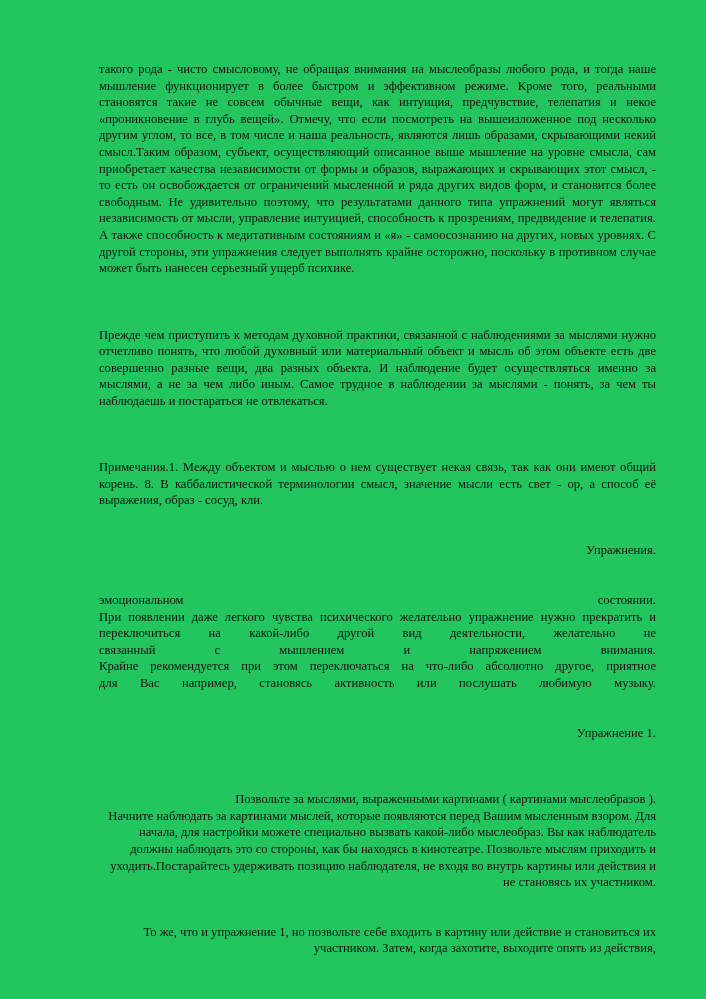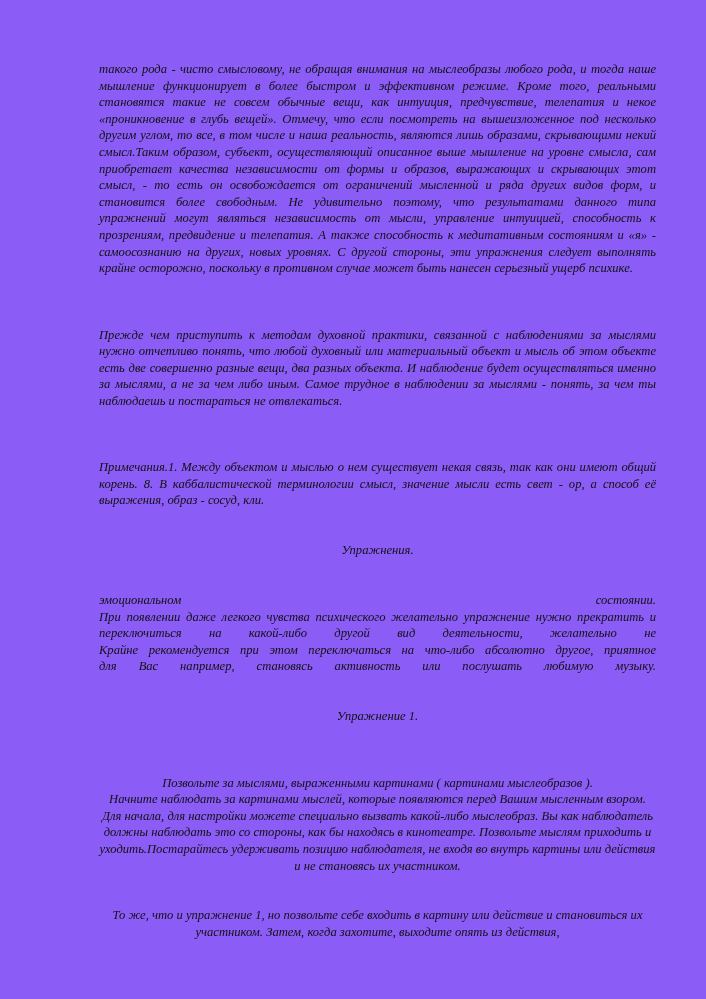--- a/index.html
+++ b/index.html
@@ -31,39 +31,39 @@
   .para {
     font-size: 12.6px;
     line-height: 16.6px;
     text-align: justify;
     text-justify: inter-word;
     margin: 0;
     color: #111111;
     hyphens: none;
   }
   .para.left {
-    text-align: center;
+    text-align: right;
   }
   
   .para.force-justify {
     text-align: justify;
   }
   .para.force-justify > .jline {
     display: block;
     text-align: justify;
     text-align-last: justify;
     white-space: normal;
   }
   .spacer-1 { height: 16.6px; }
   .spacer-2 { height: 33.2px; }
 </style>
 </head>
 <body style="background: rgb(255, 255, 255); color: rgb(17, 17, 17); width: 706px; height: 999px;">
 
-<div class="page" style="background: #8b5cf6; font-style: italic;">
+<div class="page" style="background: #22c55e;">
   <div class="doc-body">
 
     <p class="para">такого рода - чисто смысловому, не обращая внимания на мыслеобразы любого рода, и тогда наше мышление функционирует в более быстром и эффективном режиме. Кроме того, реальными становятся такие не совсем обычные вещи, как интуиция, предчувствие, телепатия и некое «проникновение в глубь вещей». Отмечу, что если посмотреть на вышеизложенное под несколько другим углом, то все, в том числе и наша реальность, являются лишь образами, скрывающими некий смысл.Таким образом, субъект, осуществляющий описанное выше мышление на уровне смысла, сам приобретает качества независимости от формы и образов, выражающих и скрывающих этот смысл, - то есть он освобождается от ограничений мысленной и ряда других видов форм, и становится более свободным. Не удивительно поэтому, что результатами данного типа упражнений могут являться независимость от мысли, управление интуицией, способность к прозрениям, предвидение и телепатия. А также способность к медитативным состояниям и «я» - самоосознанию на других, новых уровнях. С другой стороны, эти упражнения следует выполнять крайне осторожно, поскольку в противном случае может быть нанесен серьезный ущерб психике.</p>
 
     <div class="spacer-2"></div>
     <div class="spacer-1"></div>
 
     <p class="para">Прежде чем приступить к методам духовной практики, связанной с наблюдениями за мыслями нужно отчетливо понять, что любой духовный или материальный объект и мысль об этом объекте есть две совершенно разные вещи, два разных объекта. И наблюдение будет осуществляться именно за мыслями, а не за чем либо иным. Самое трудное в наблюдении за мыслями - понять, за чем ты наблюдаешь и постараться не отвлекаться.</p>
 
     <div class="spacer-2"></div>
@@ -73,20 +73,21 @@
 
     <div class="spacer-2"></div>
 
     <p class="para left">Упражнения.</p>
 
     <div class="spacer-2"></div>
 
     <div class="para force-justify">
       <span class="jline">эмоциональном состоянии.</span>
       <span class="jline">При появлении даже легкого чувства психического желательно упражнение нужно прекратить и переключиться на какой-либо другой вид деятельности, желательно не</span>
+      <span class="jline">связанный с мышлением и напряжением внимания.</span>
       <span class="jline">Крайне рекомендуется при этом переключаться на что-либо абсолютно другое, приятное</span>
       <span class="jline">для Вас например, становясь активность или послушать любимую музыку.</span>
     </div>
 
     <div class="spacer-2"></div>
 
     <p class="para left">Упражнение 1.</p>
 
     <div class="spacer-2"></div>
     <div class="spacer-1"></div>

